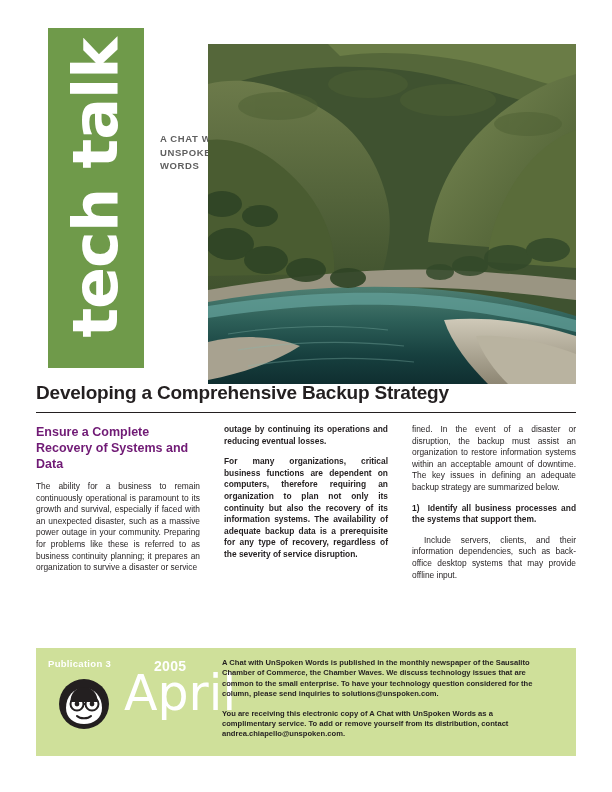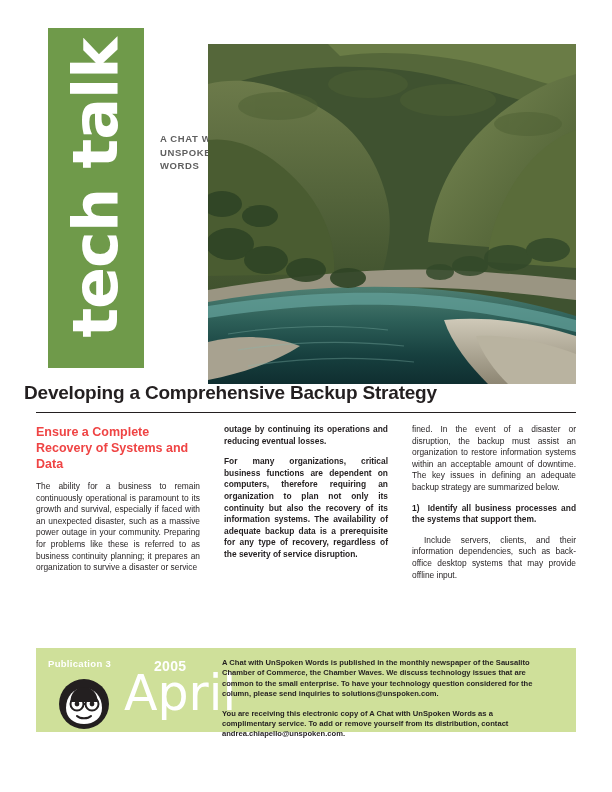--- a/index.html
+++ b/index.html
@@ -78,21 +78,21 @@
     width: 368px;
     height: 340px;
     overflow: hidden;
     background: #2f4f2a;
   }
   .hero-photo svg { display: block; }
 
   
   .headline {
     position: absolute;
-    left: 24px;
+    left: 36px;
     top: 382px;
     width: 540px;
     font-size: 19px;
     font-weight: bold;
     color: #231f20;
     letter-spacing: -0.2px;
   }
 
   .rule {
     position: absolute;
@@ -118,21 +118,21 @@
     font-size: 8.4px;
     line-height: 11.6px;
     color: #231f20;
     text-align: justify;
   }
   .col.c1 { left: 0; }
   .col.c2 { left: 188px; font-weight: bold; }
   .col.c3 { left: 376px; }
 
   .subhead {
-    color: #ef4444;
+    color: #701a75;
     font-size: 12.5px;
     line-height: 16px;
     font-weight: bold;
     margin: 0 0 9px 0;
     text-align: left;
   }
 
   .col p {
     margin: 0 0 9px 0;
   }
@@ -144,21 +144,21 @@
   .indent {
     text-indent: 12px;
   }
 
   
   .footer {
     position: absolute;
     left: 36px;
     top: 648px;
     width: 540px;
-    height: 84px;
+    height: 108px;
     background: #cfe09a;
   }
 
   .pub-info {
     position: absolute;
     left: 12px;
     top: 10px;
     width: 160px;
     color: #ffffff;
     font-size: 9.5px;

